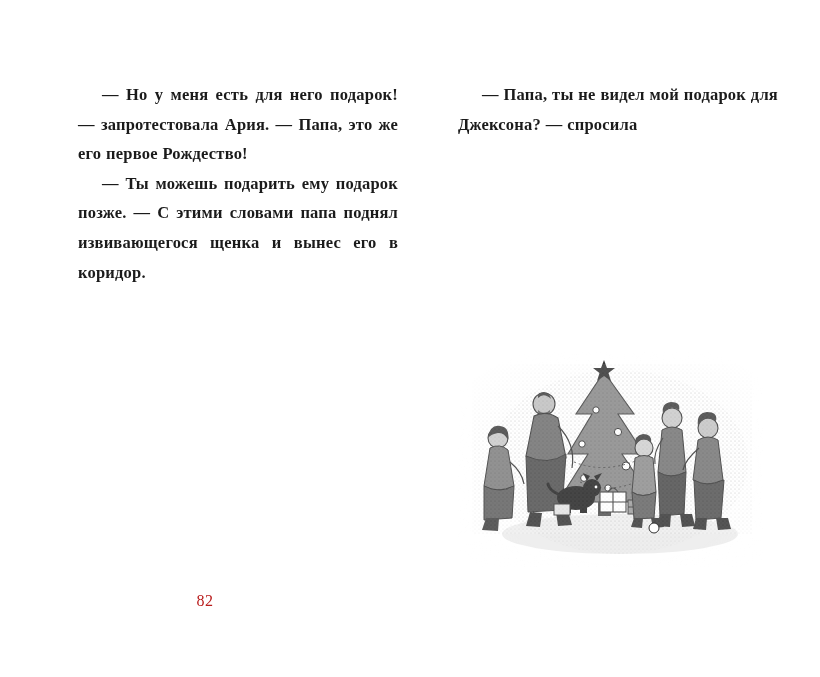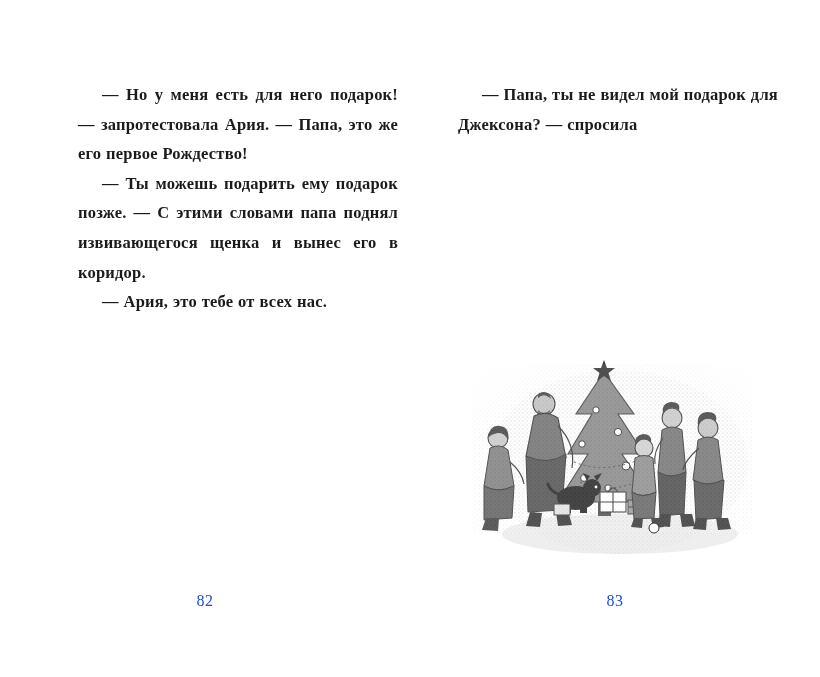--- a/index.html
+++ b/index.html
@@ -46,21 +46,21 @@
     color: #1b1b1b;
     font-weight: bold;
   }
   p.para + p.para { margin-top: 0px; }
 
   .folio {
     position: absolute;
     width: 100%;
     text-align: center;
     font-size: 16px;
-    color: #1d4ed8;
+    color: #b91c1c;
     letter-spacing: 0.5px;
   }
   .page-left .folio { top: 592px; left: 0; }
   .page-right .folio { top: 592px; left: 0; }
 
   
   .illustration {
     position: absolute;
     left: 48px;
     top: 352px;
@@ -72,21 +72,20 @@
 </style>
 </head>
 <body>
 
 <div class="spread">
 
   <div class="page page-left">
     <div class="page-body">
       <p class="para">— Но у меня есть для него подарок! — запротестовала Ария. — Папа, это же его первое Рождество!</p>
       <p class="para">— Ты можешь подарить ему подарок позже. — С этими словами папа поднял извивающегося щенка и вынес его в коридор.</p>
-      <p class="para">— Ария, это тебе от всех нас.</p>
     </div>
     <div class="folio">82</div>
   </div>
 
   <div class="page page-right">
     <div class="page-body">
       <p class="para">— Папа, ты не видел мой подарок для Джексона? — спросила</p>
     </div>
 
     <div class="illustration">
@@ -211,16 +210,15 @@
 
         <g opacity="0.18">
           <rect x="14" y="12" width="280" height="170" fill="url(#stipple)"></rect>
           <rect x="0" y="0" width="320" height="215" fill="url(#bgfade)"></rect>
         </g>
 
         <circle cx="196" cy="176" r="5" fill="#ffffff" stroke="#2f2f2f" stroke-width="1"></circle>
       </svg>
     </div>
 
-    <div class="folio">83</div>
   </div>
 
 </div>
 
 </body></html>

